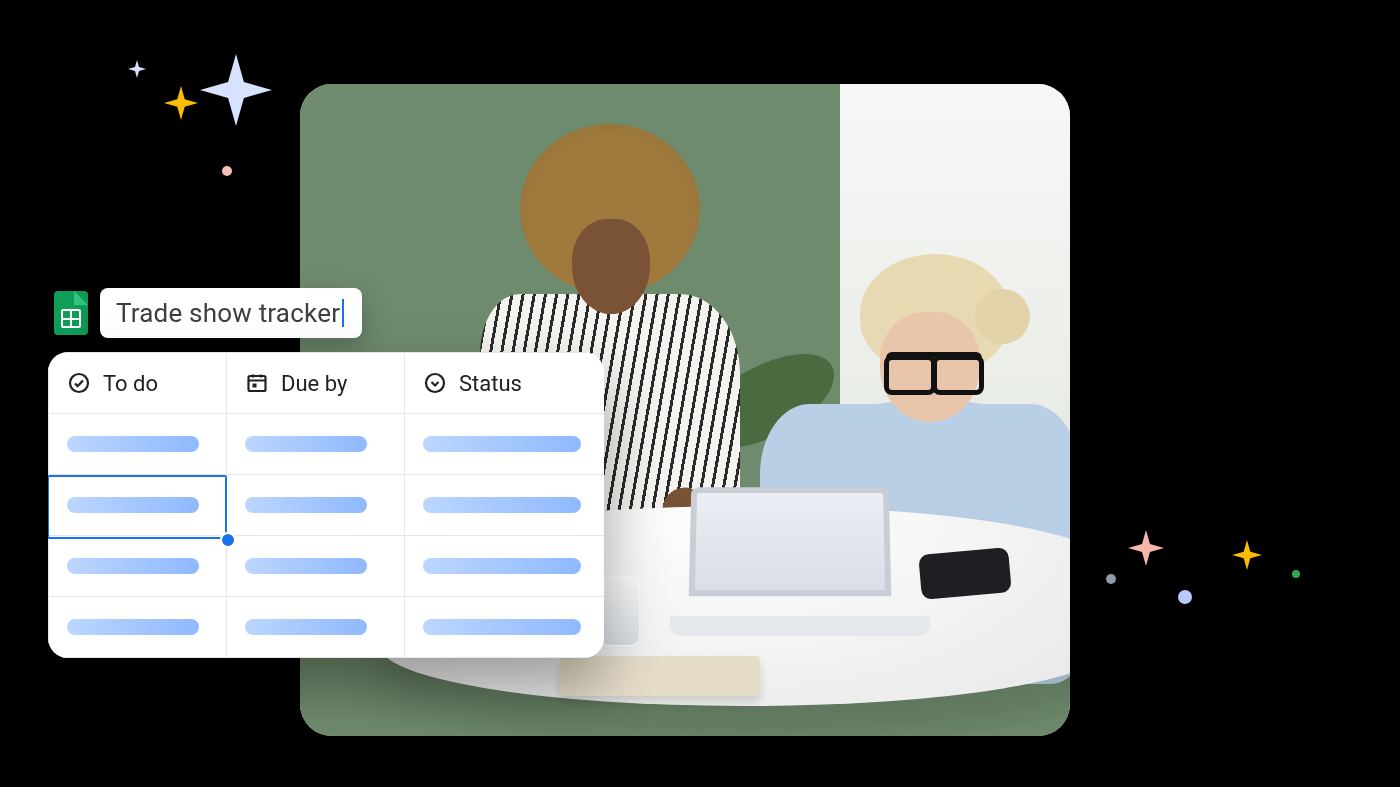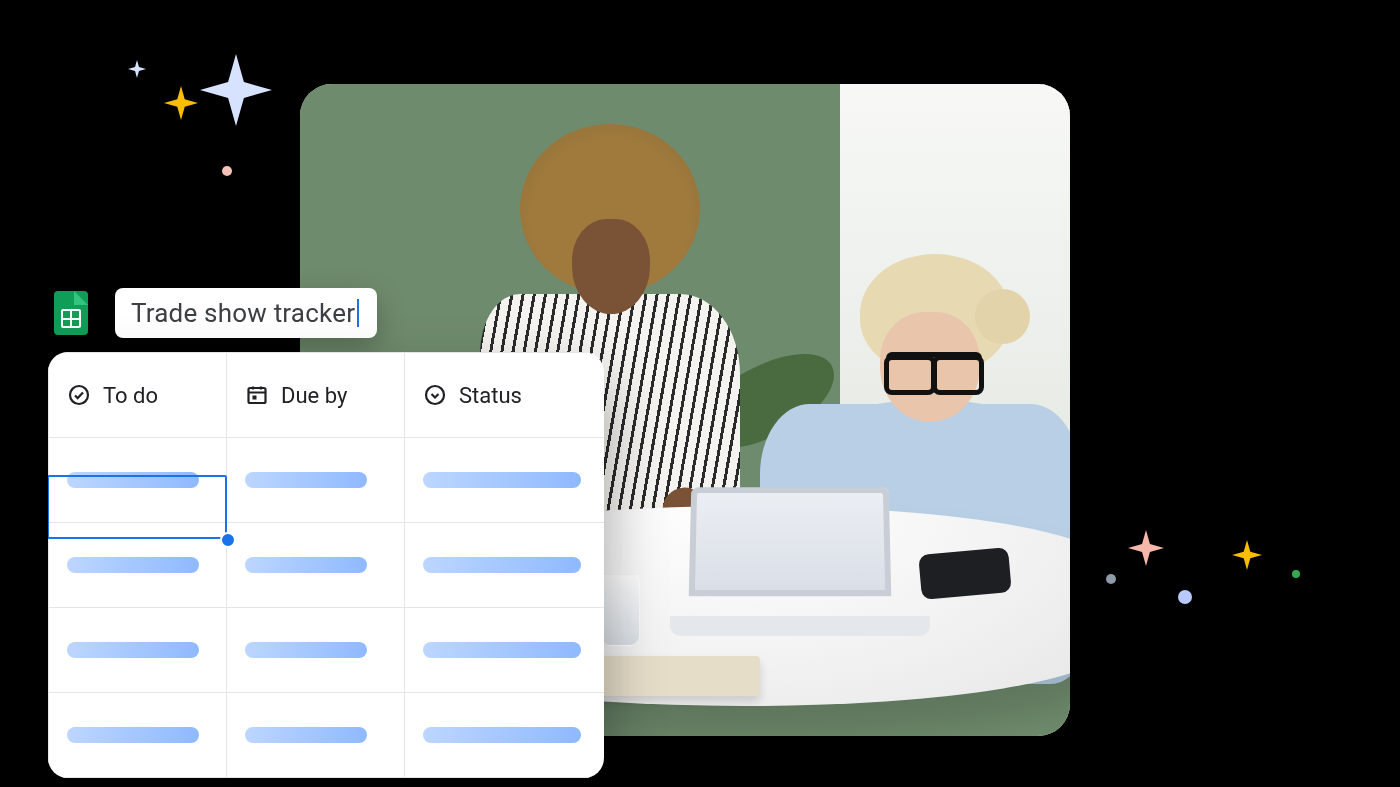--- a/index.html
+++ b/index.html
@@ -87,21 +87,21 @@
       background:#b8cfe6; border-radius:50px 50px 30px 30px / 70px 70px 30px 30px; }
   .personB .collarL, .personB .collarR { position:absolute; top:170px; width:70px; height:90px;
       background:#b8cfe6; }
   .personB .collarL { left:120px; transform:skewX(18deg) rotate(-8deg); }
   .personB .collarR { left:190px; transform:skewX(-18deg) rotate(8deg); }
   .personB .hand { position:absolute; left:110px; top:370px; width:70px; height:40px;
       background:#e9c6ab; border-radius:20px; transform:rotate(-10deg); }
 
   
   .sheets-wrap { position:absolute; left:48px; top:288px; width:556px; }
-  .title-row { display:flex; align-items:center; gap:27px; margin:0 0 14px 6px; }
+  .title-row { display:flex; align-items:center; gap:12px; margin:0 0 14px 6px; }
   .sheets-logo { width:34px; height:44px; position:relative; }
   .sheets-logo .page { position:absolute; inset:0; background:#0f9d58; border-radius:4px; }
   .sheets-logo .fold { position:absolute; right:0; top:0; width:14px; height:14px;
       background:#34c481; clip-path:polygon(0 0,100% 100%,0 100%); }
   .sheets-logo .grid { position:absolute; left:7px; right:7px; top:18px; bottom:7px;
       background:
         linear-gradient(#fff,#fff) left 50% top 0 /2px 100% no-repeat,
         linear-gradient(#fff,#fff) left 0 top 50% /100% 2px no-repeat;
       border:2px solid #fff; border-radius:2px; }
   .doc-title { background:#fff; border-radius:8px; padding:10px 18px 10px 16px;
@@ -110,21 +110,21 @@
   .doc-title .caret { display:inline-block; width:0; height:28px; border-left:2px solid #1a73e8;
       vertical-align:-5px; margin-left:2px; animation:blink 1.1s steps(1) infinite; }
   @keyframes blink { 50% { opacity:0; } }
 
   .grid-card { background:#fff; border-radius:20px; overflow:hidden;
       box-shadow:0 30px 60px rgba(0,0,0,.35); }
   table.sheet { border-collapse:collapse; width:100%; table-layout:fixed; }
   table.sheet col.c1 { width:178px; }
   table.sheet col.c2 { width:178px; }
   table.sheet col.c3 { width:200px; }
-  table.sheet th, table.sheet td { border:1px solid #e4e6ea; height:60px; padding:12px 18px;
+  table.sheet th, table.sheet td { border:1px solid #e4e6ea; height:60px; padding:0 18px;
       text-align:left; font-weight:400; }
   table.sheet th { font-size:22px; color:#202124; }
   .th-inner { display:flex; align-items:center; gap:12px; }
   .pill { height:16px; border-radius:10px;
       background:linear-gradient(90deg,#bcd6ff 0%, #8fb9ff 100%); }
   .pill.w1 { width:112px; } .pill.w2 { width:122px; } .pill.w3 { width:158px; }
   tr.row td:first-child .pill { width:132px; }
   td.cell { position:relative; }
   
   .selected-outline { position:absolute; pointer-events:none; box-sizing:border-box;

